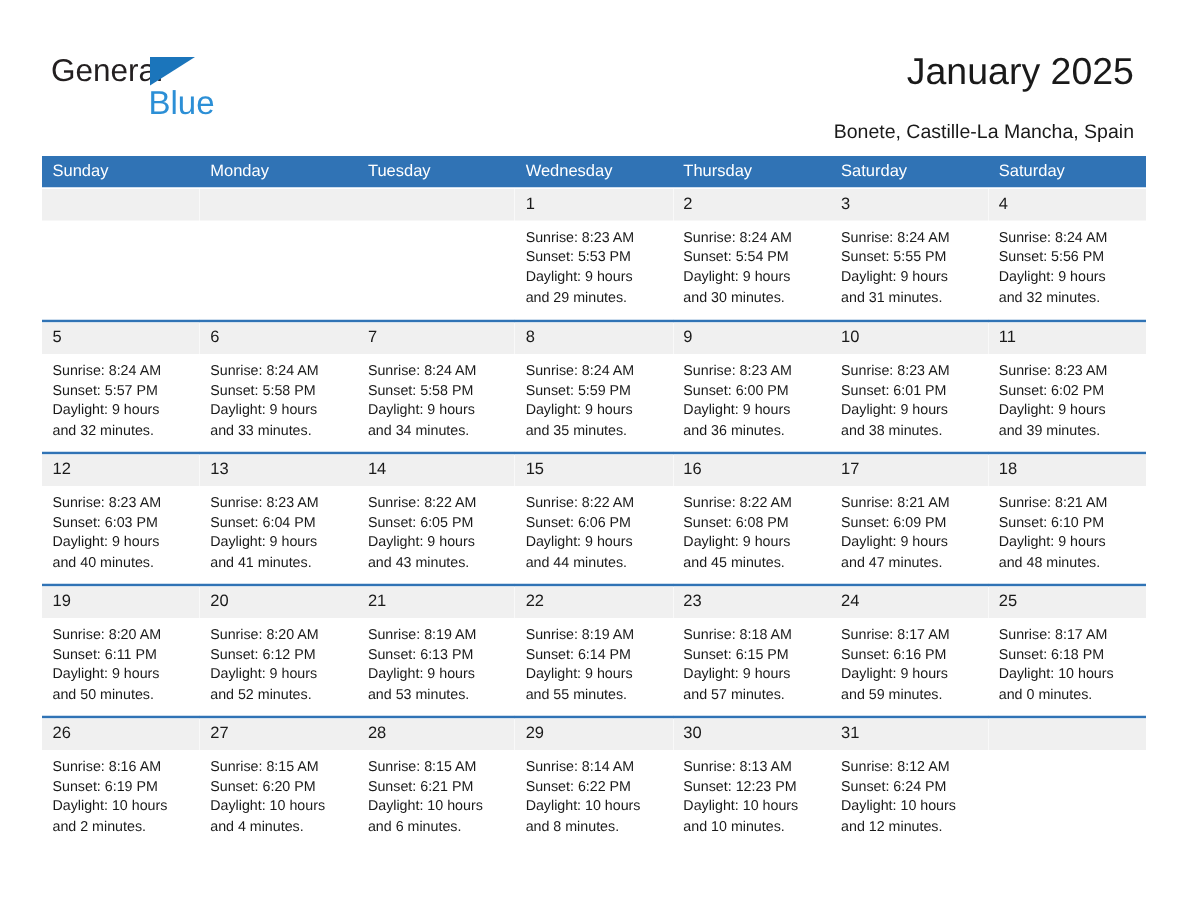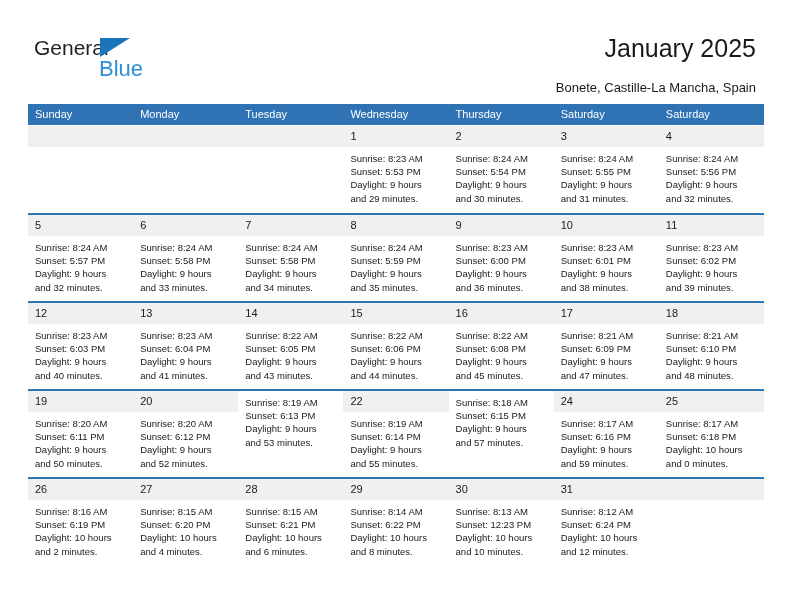--- a/index.html
+++ b/index.html
@@ -366,37 +366,39 @@
           <div class="cell">
             <div class="daynum-strip">20</div>
             <div class="info">
               <div>Sunrise: 8:20 AM</div>
               <div>Sunset: 6:12 PM</div>
               <div>Daylight: 9 hours</div>
               <div>and 52 minutes.</div>
             </div>
           </div>
           <div class="cell">
+            <div class="daynum-strip">21</div>
             <div class="info">
               <div>Sunrise: 8:19 AM</div>
               <div>Sunset: 6:13 PM</div>
               <div>Daylight: 9 hours</div>
               <div>and 53 minutes.</div>
             </div>
           </div>
           <div class="cell">
             <div class="daynum-strip">22</div>
             <div class="info">
               <div>Sunrise: 8:19 AM</div>
               <div>Sunset: 6:14 PM</div>
               <div>Daylight: 9 hours</div>
               <div>and 55 minutes.</div>
             </div>
           </div>
           <div class="cell">
+            <div class="daynum-strip">23</div>
             <div class="info">
               <div>Sunrise: 8:18 AM</div>
               <div>Sunset: 6:15 PM</div>
               <div>Daylight: 9 hours</div>
               <div>and 57 minutes.</div>
             </div>
           </div>
           <div class="cell">
             <div class="daynum-strip">24</div>
             <div class="info">

